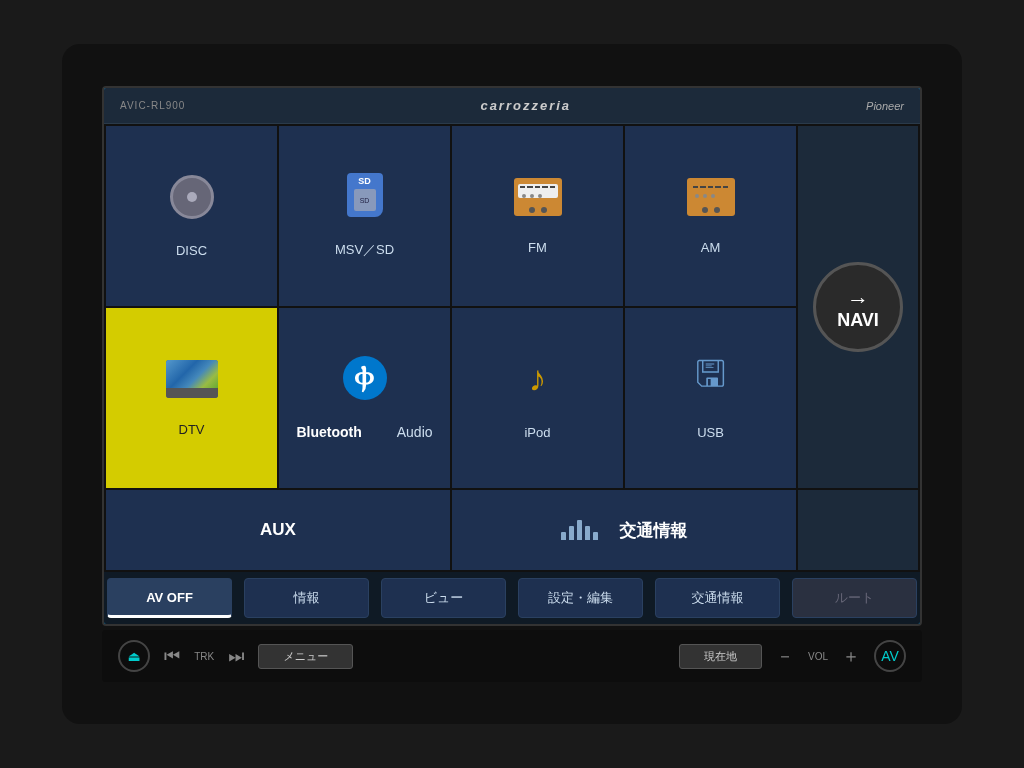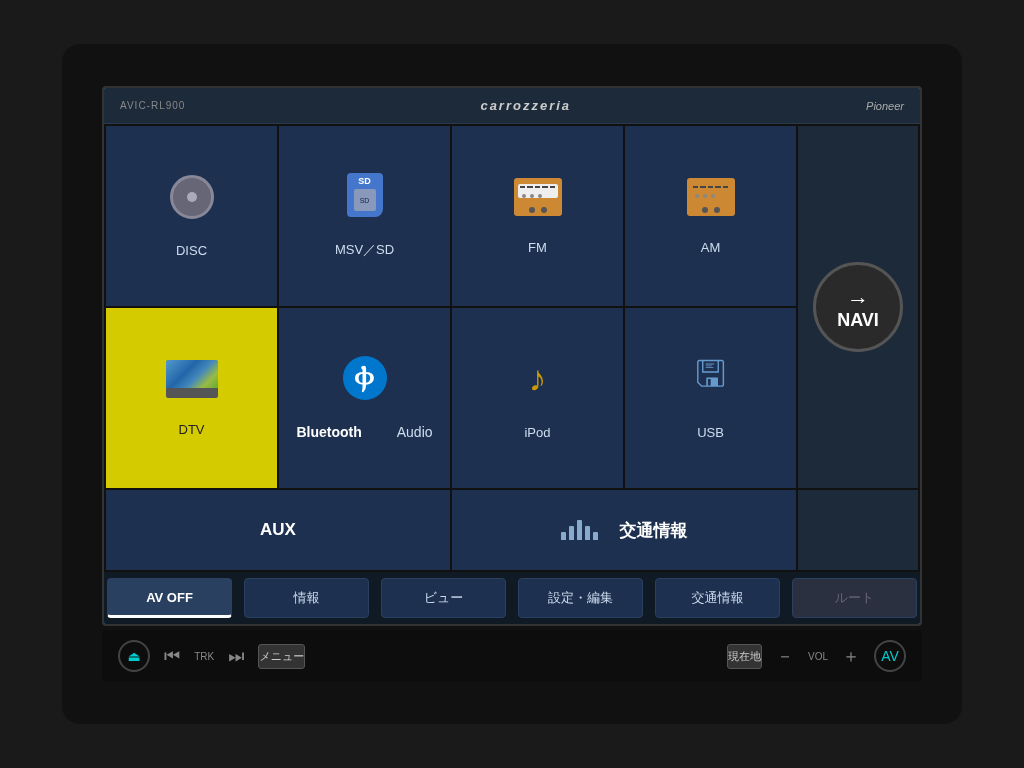--- a/index.html
+++ b/index.html
@@ -441,21 +441,21 @@
     }
     .ctrl-label {
       font-size: 10px;
       color: #888;
       text-align: center;
     }
     .ctrl-text-btn {
       background: #333;
       color: #ccc;
       font-size: 11px;
-      padding: 4px 0;
+      padding: 4px 24px;
       border-radius: 3px;
       cursor: pointer;
       border: 1px solid #555;
     }
     .ctrl-group {
       display: flex;
       align-items: center;
       gap: 6px;
     }
     .bluetooth-label {

